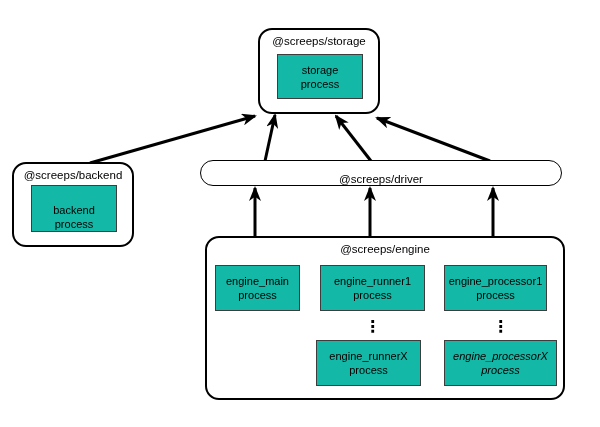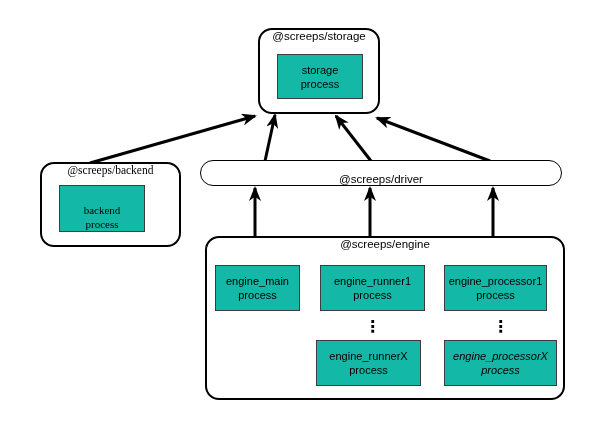--- a/index.html
+++ b/index.html
@@ -12,20 +12,21 @@
     overflow: hidden;
   }
   .node {
     position: absolute;
     box-sizing: border-box;
     background: #ffffff;
     border: 2px solid #000000;
     border-radius: 14px;
   }
   .node-title {
+    margin-top: 5px;
     text-align: center;
     font-size: 11.5px;
     color: #000000;
     white-space: nowrap;
   }
   .pill {
     border-radius: 13px;
     border-width: 1.5px;
     display: flex;
     align-items: flex-end;
@@ -85,21 +86,21 @@
     </svg>
 
   <div class="node" style="left:258px; top:28px; width:122px; height:86px;">
     <div class="node-title">@screeps/storage</div>
     <div class="proc" style="left:17px; top:24px; width:86px; height:45px;">
       <span>storage</span>
       <span>process</span>
     </div>
   </div>
 
-  <div class="node" style="left:40px; top:162px; width:141px; height:85px;font-family:Liberation Serif, serif;">
+  <div class="node" style="left:12px; top:162px; width:122px; height:85px;">
     <div class="node-title">@screeps/backend</div>
     <div class="proc" style="left:17px; top:21px; width:86px; height:47px;justify-content:flex-end;">
       <span>backend</span>
       <span>process</span>
     </div>
   </div>
 
   <div class="node pill" style="left:200px; top:160px; width:362px; height:26px;">
     <div class="node-title">@screeps/driver</div>
   </div>

